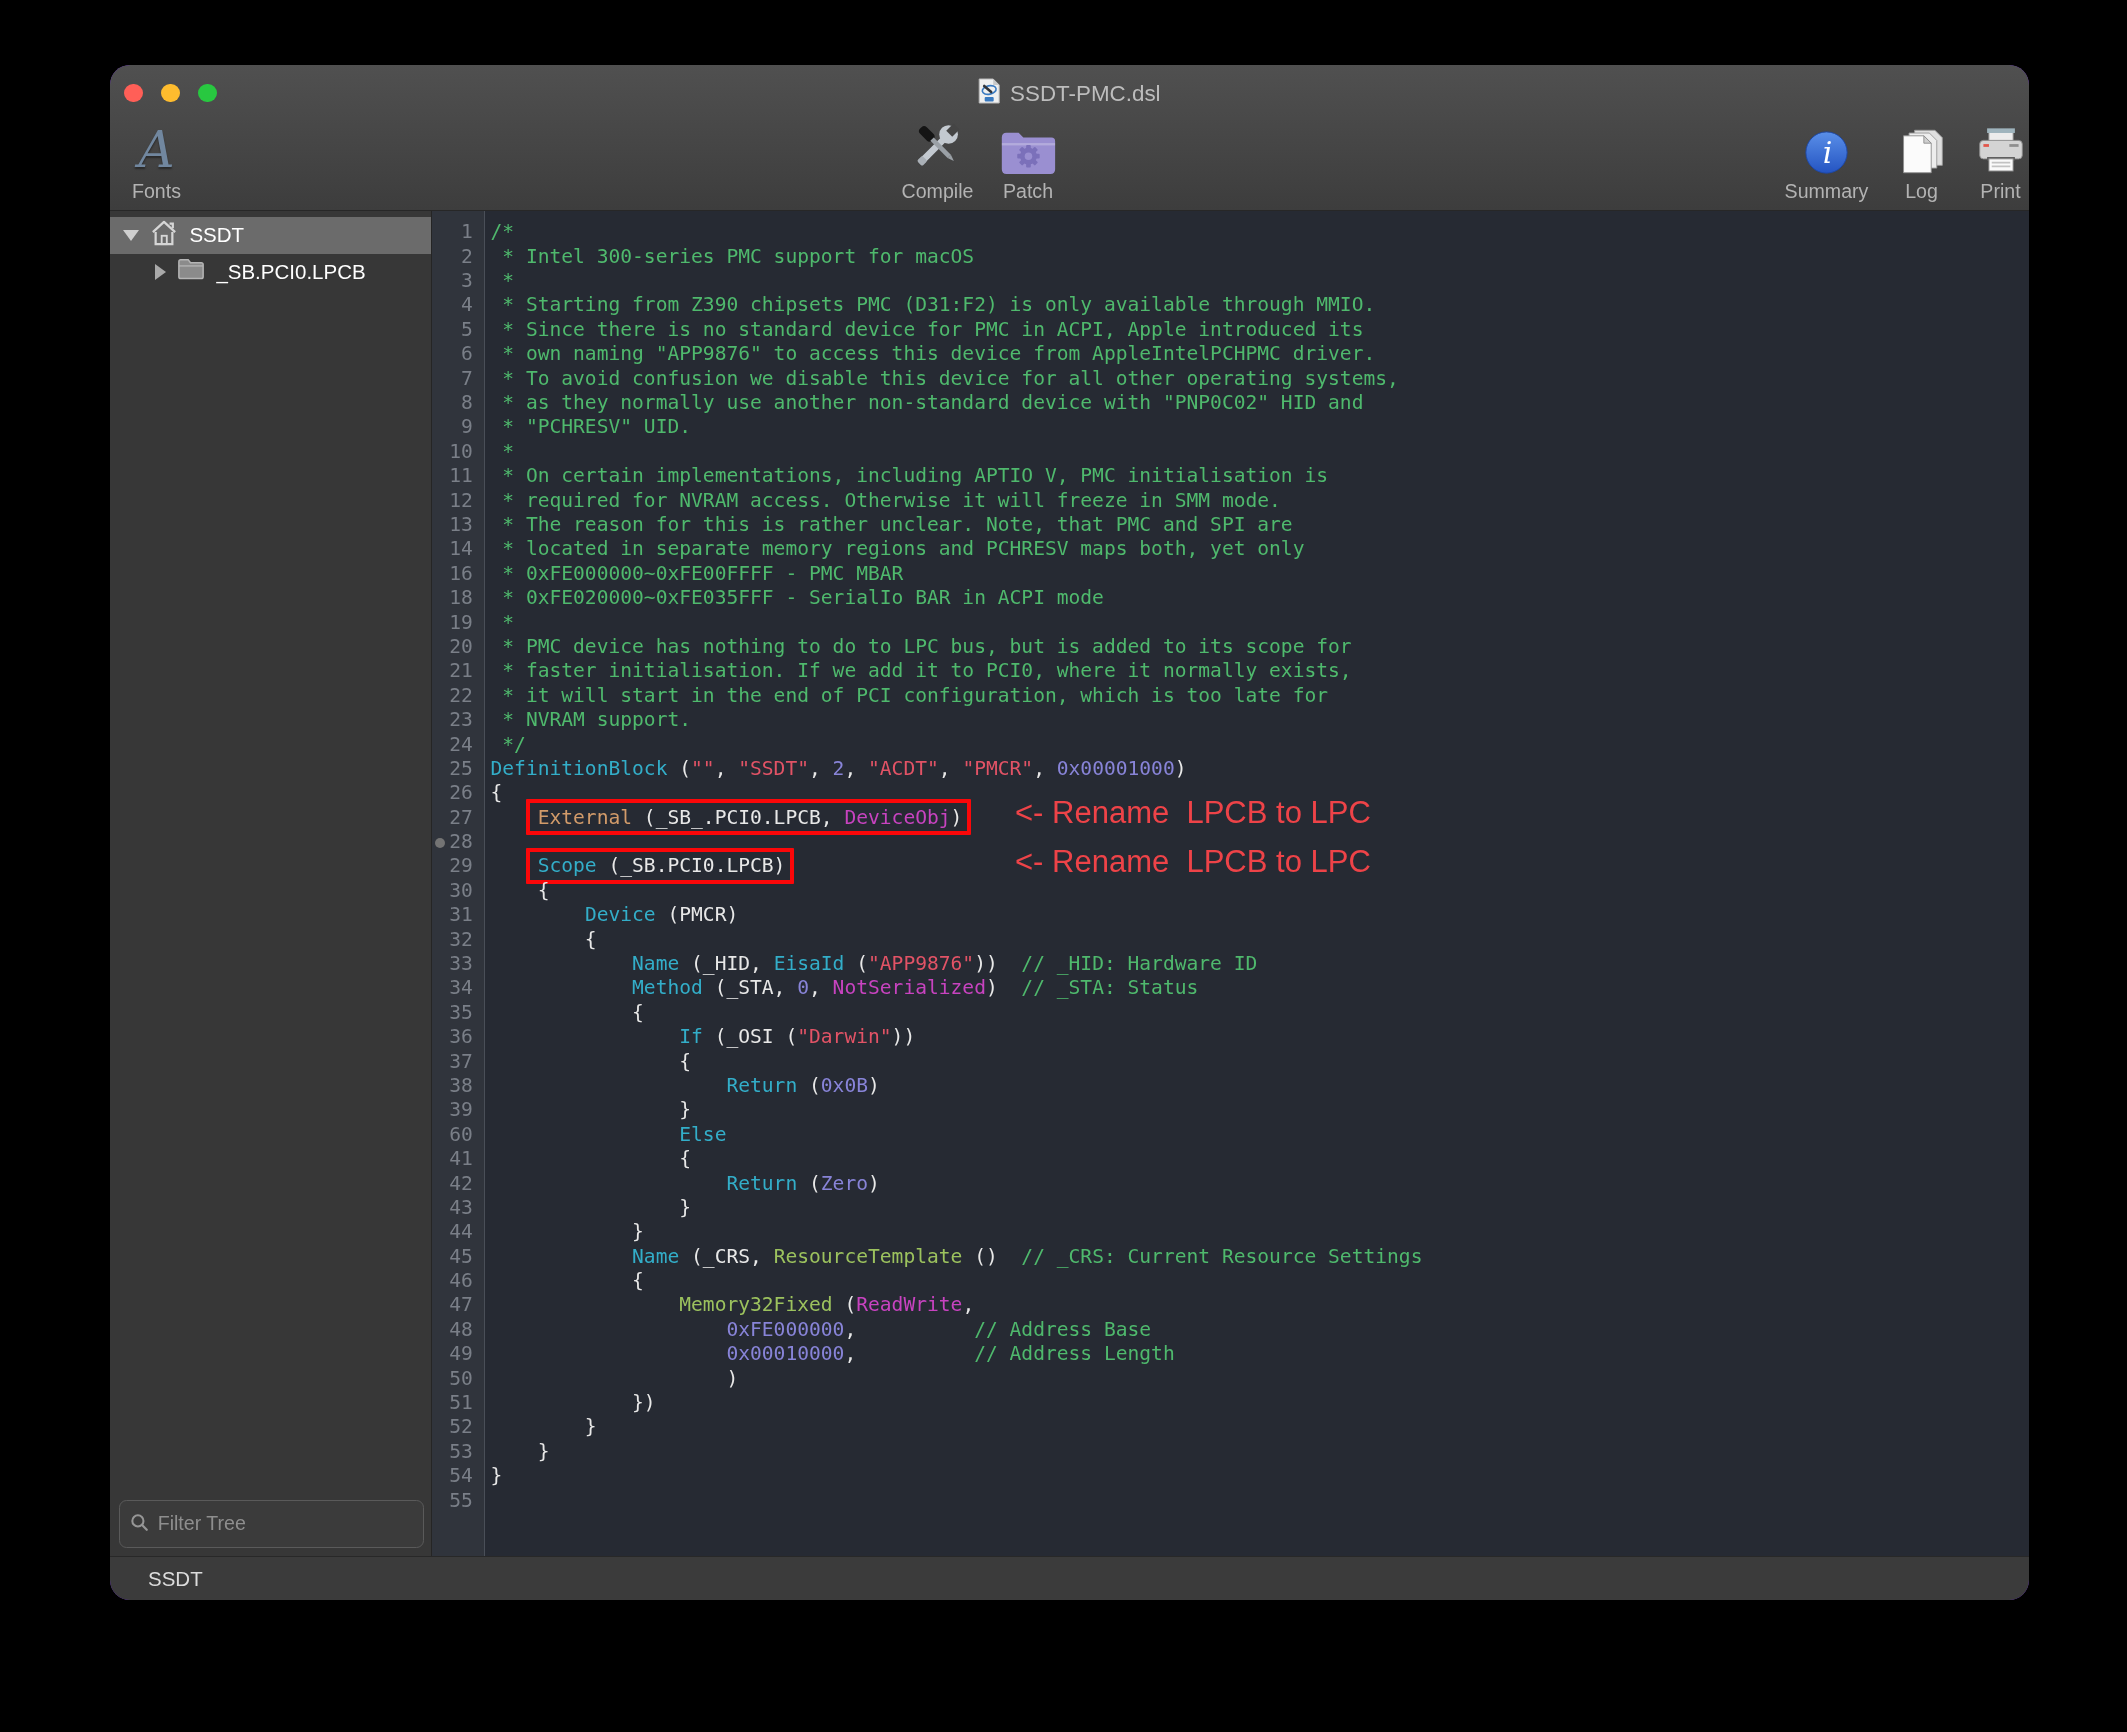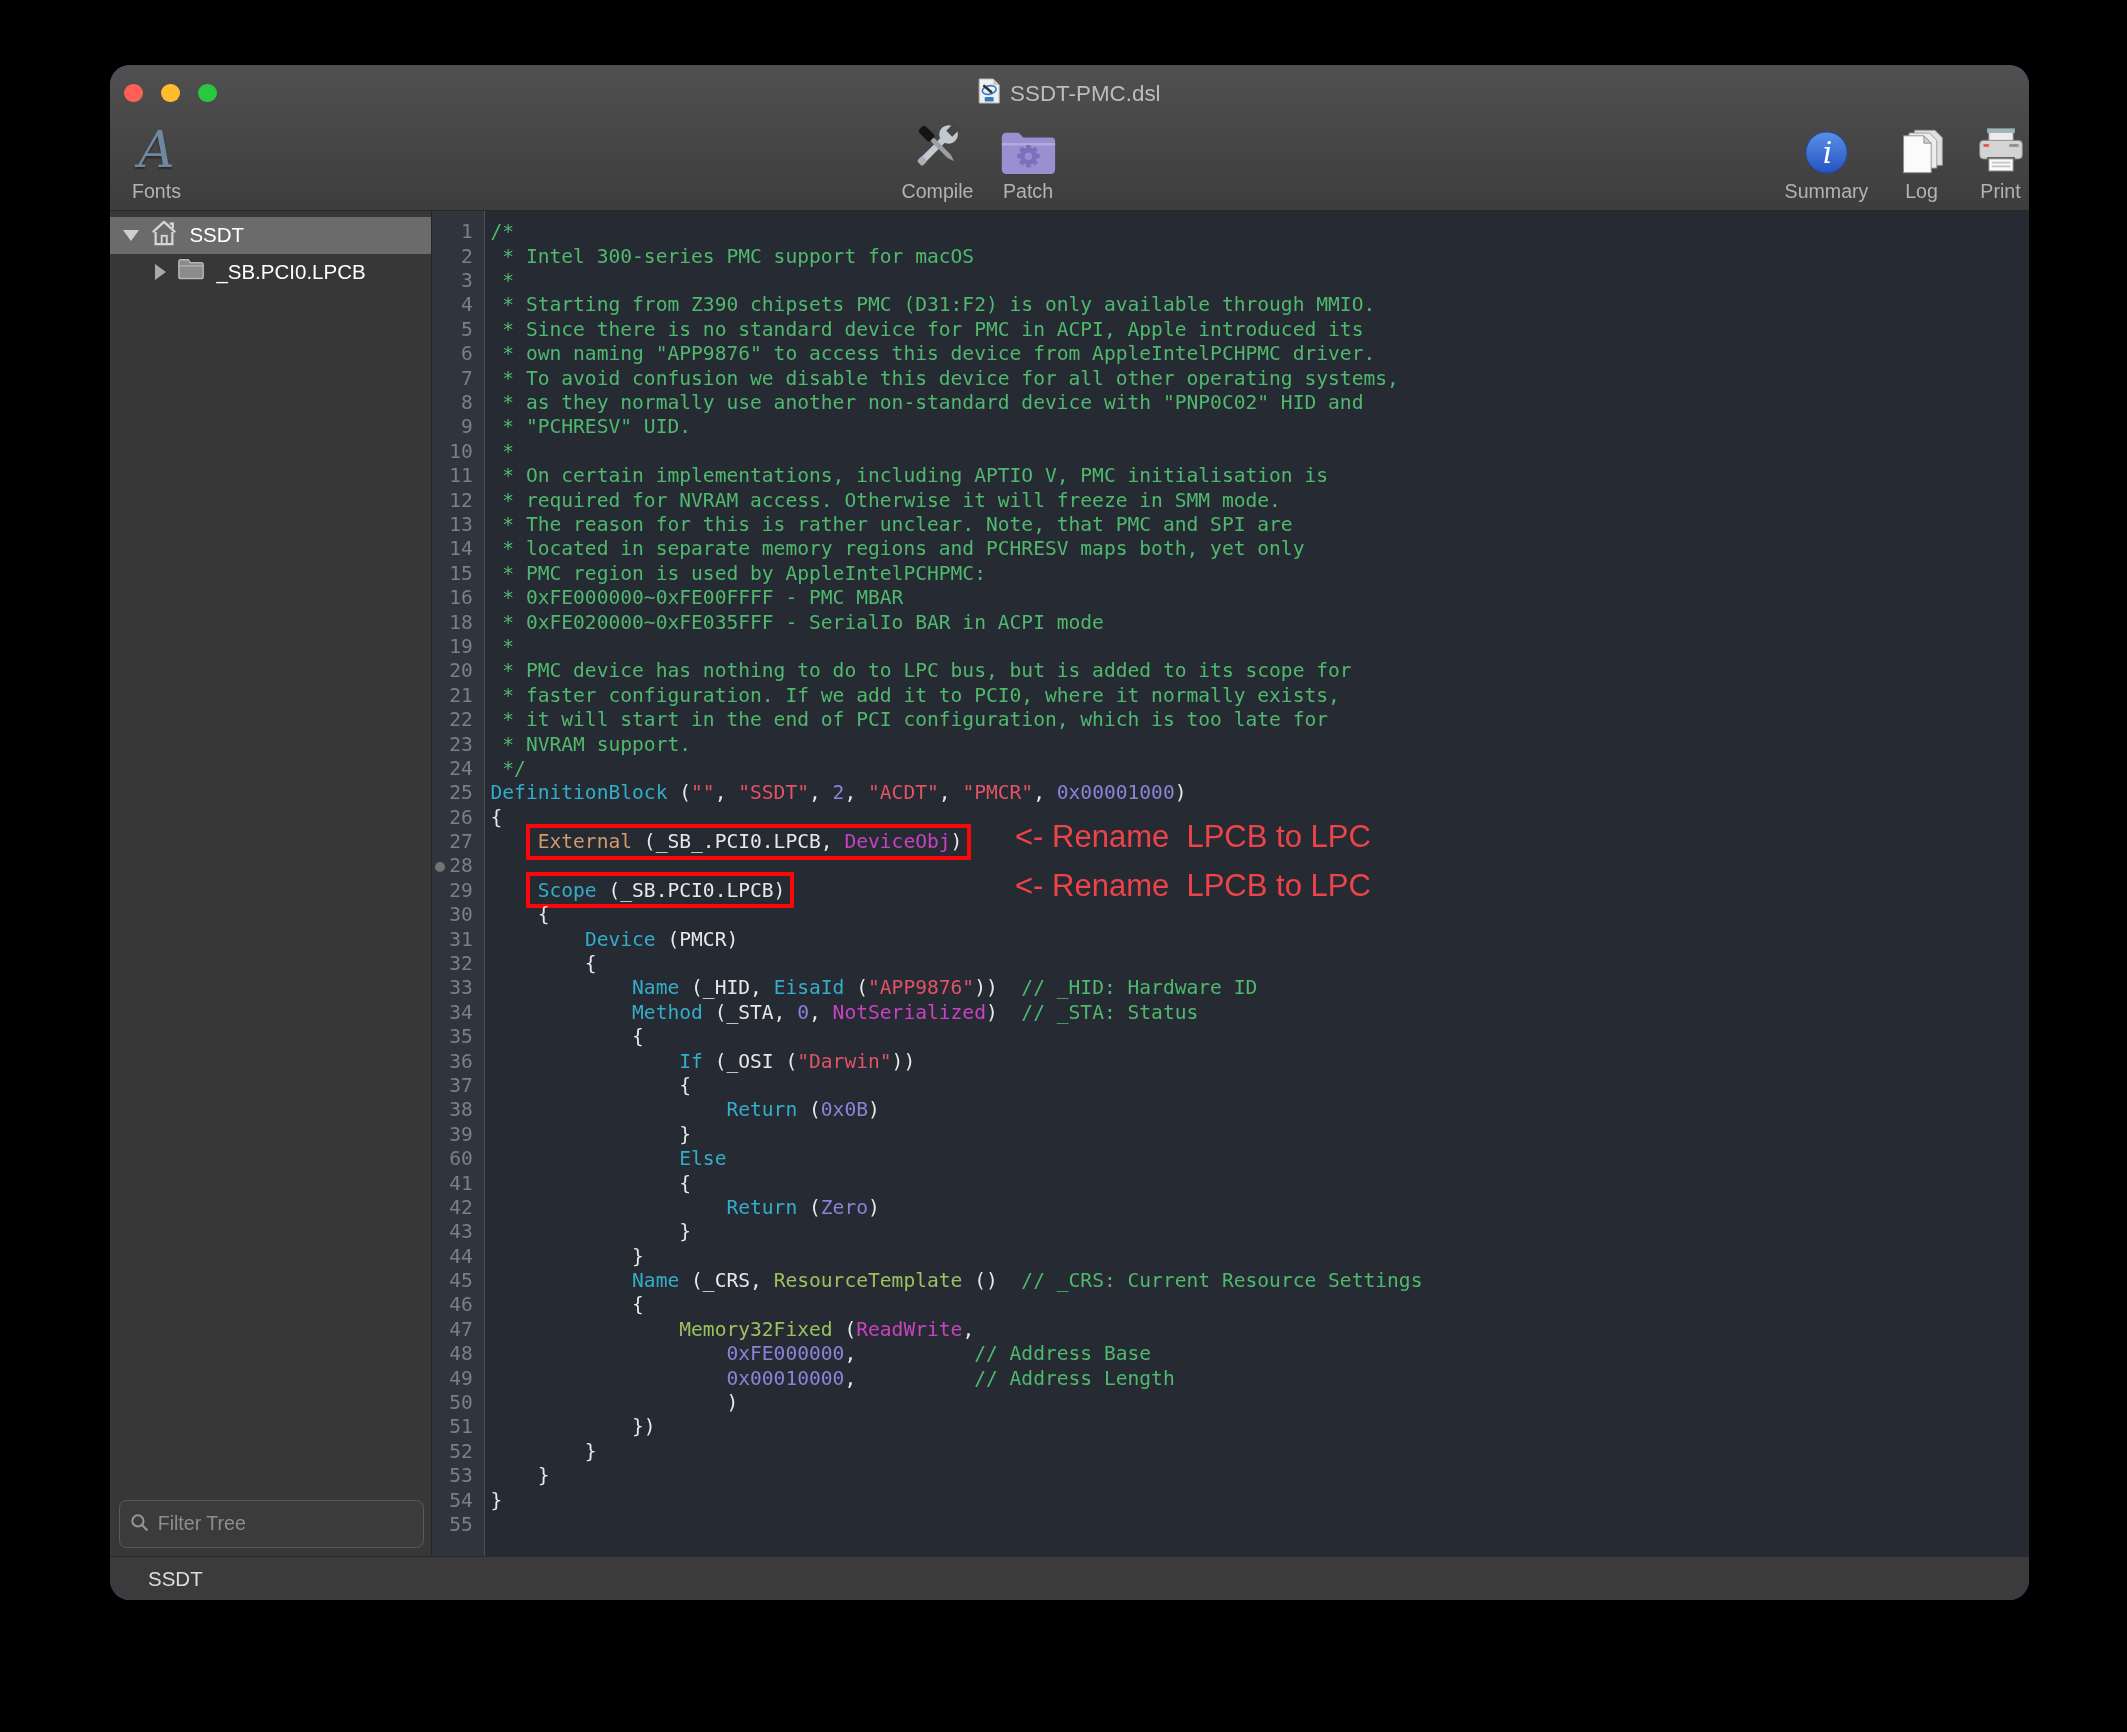--- a/index.html
+++ b/index.html
@@ -210,26 +210,25 @@
           <div class="row"><span class="ln">5</span><span class="code"><span class="c-com"> * Since there is no standard device for PMC in ACPI, Apple introduced its</span></span></div>
           <div class="row"><span class="ln">6</span><span class="code"><span class="c-com"> * own naming "APP9876" to access this device from AppleIntelPCHPMC driver.</span></span></div>
           <div class="row"><span class="ln">7</span><span class="code"><span class="c-com"> * To avoid confusion we disable this device for all other operating systems,</span></span></div>
           <div class="row"><span class="ln">8</span><span class="code"><span class="c-com"> * as they normally use another non-standard device with "PNP0C02" HID and</span></span></div>
           <div class="row"><span class="ln">9</span><span class="code"><span class="c-com"> * "PCHRESV" UID.</span></span></div>
           <div class="row"><span class="ln">10</span><span class="code"><span class="c-com"> *</span></span></div>
           <div class="row"><span class="ln">11</span><span class="code"><span class="c-com"> * On certain implementations, including APTIO V, PMC initialisation is</span></span></div>
           <div class="row"><span class="ln">12</span><span class="code"><span class="c-com"> * required for NVRAM access. Otherwise it will freeze in SMM mode.</span></span></div>
           <div class="row"><span class="ln">13</span><span class="code"><span class="c-com"> * The reason for this is rather unclear. Note, that PMC and SPI are</span></span></div>
           <div class="row"><span class="ln">14</span><span class="code"><span class="c-com"> * located in separate memory regions and PCHRESV maps both, yet only</span></span></div>
-          <div class="row"><span class="ln">15</span><span class="code"><span class="c-com"> * PMC region is used by AppleIntelPCHPMC:</span></span></div>
           <div class="row"><span class="ln">16</span><span class="code"><span class="c-com"> * 0xFE000000~0xFE00FFFF - PMC MBAR</span></span></div>
           <div class="row"><span class="ln">18</span><span class="code"><span class="c-com"> * 0xFE020000~0xFE035FFF - SerialIo BAR in ACPI mode</span></span></div>
           <div class="row"><span class="ln">19</span><span class="code"><span class="c-com"> *</span></span></div>
           <div class="row"><span class="ln">20</span><span class="code"><span class="c-com"> * PMC device has nothing to do to LPC bus, but is added to its scope for</span></span></div>
-          <div class="row"><span class="ln">21</span><span class="code"><span class="c-com"> * faster configuration. If we add it to PCI0, where it normally exists,</span></span></div>
+          <div class="row"><span class="ln">21</span><span class="code"><span class="c-com"> * faster initialisation. If we add it to PCI0, where it normally exists,</span></span></div>
           <div class="row"><span class="ln">22</span><span class="code"><span class="c-com"> * it will start in the end of PCI configuration, which is too late for</span></span></div>
           <div class="row"><span class="ln">23</span><span class="code"><span class="c-com"> * NVRAM support.</span></span></div>
           <div class="row"><span class="ln">24</span><span class="code"><span class="c-com"> */</span></span></div>
           <div class="row"><span class="ln">25</span><span class="code"><span class="c-kw">DefinitionBlock </span><span class="c-plain">(</span><span class="c-str">""</span><span class="c-plain">, </span><span class="c-str">"SSDT"</span><span class="c-plain">, </span><span class="c-num">2</span><span class="c-plain">, </span><span class="c-str">"ACDT"</span><span class="c-plain">, </span><span class="c-str">"PMCR"</span><span class="c-plain">, </span><span class="c-num">0x00001000</span><span class="c-plain">)</span></span></div>
           <div class="row"><span class="ln">26</span><span class="code"><span class="c-plain">{</span></span></div>
           <div class="row"><span class="ln">27</span><span class="code">    <span class="redbox" style="left: calc(4ch - 5.6px); width: calc(36ch + 13px);"></span><span class="c-ext">External </span><span class="c-plain">(_SB_.PCI0.LPCB, </span><span class="c-obj">DeviceObj</span><span class="c-plain">)</span><span class="note">&lt;- Rename  LPCB to LPC</span></span></div>
           <div class="row"><span class="marker-dot"></span><span class="ln">28</span><span class="code"></span></div>
           <div class="row"><span class="ln">29</span><span class="code">    <span class="redbox" style="left: calc(4ch - 5.6px); width: calc(21ch + 13px);"></span><span class="c-kw">Scope </span><span class="c-plain">(_SB.PCI0.LPCB)</span><span class="note">&lt;- Rename  LPCB to LPC</span></span></div>
           <div class="row"><span class="ln">30</span><span class="code"><span class="c-plain">    {</span></span></div>
           <div class="row"><span class="ln">31</span><span class="code"><span class="c-plain">        </span><span class="c-kw">Device </span><span class="c-plain">(PMCR)</span></span></div>

